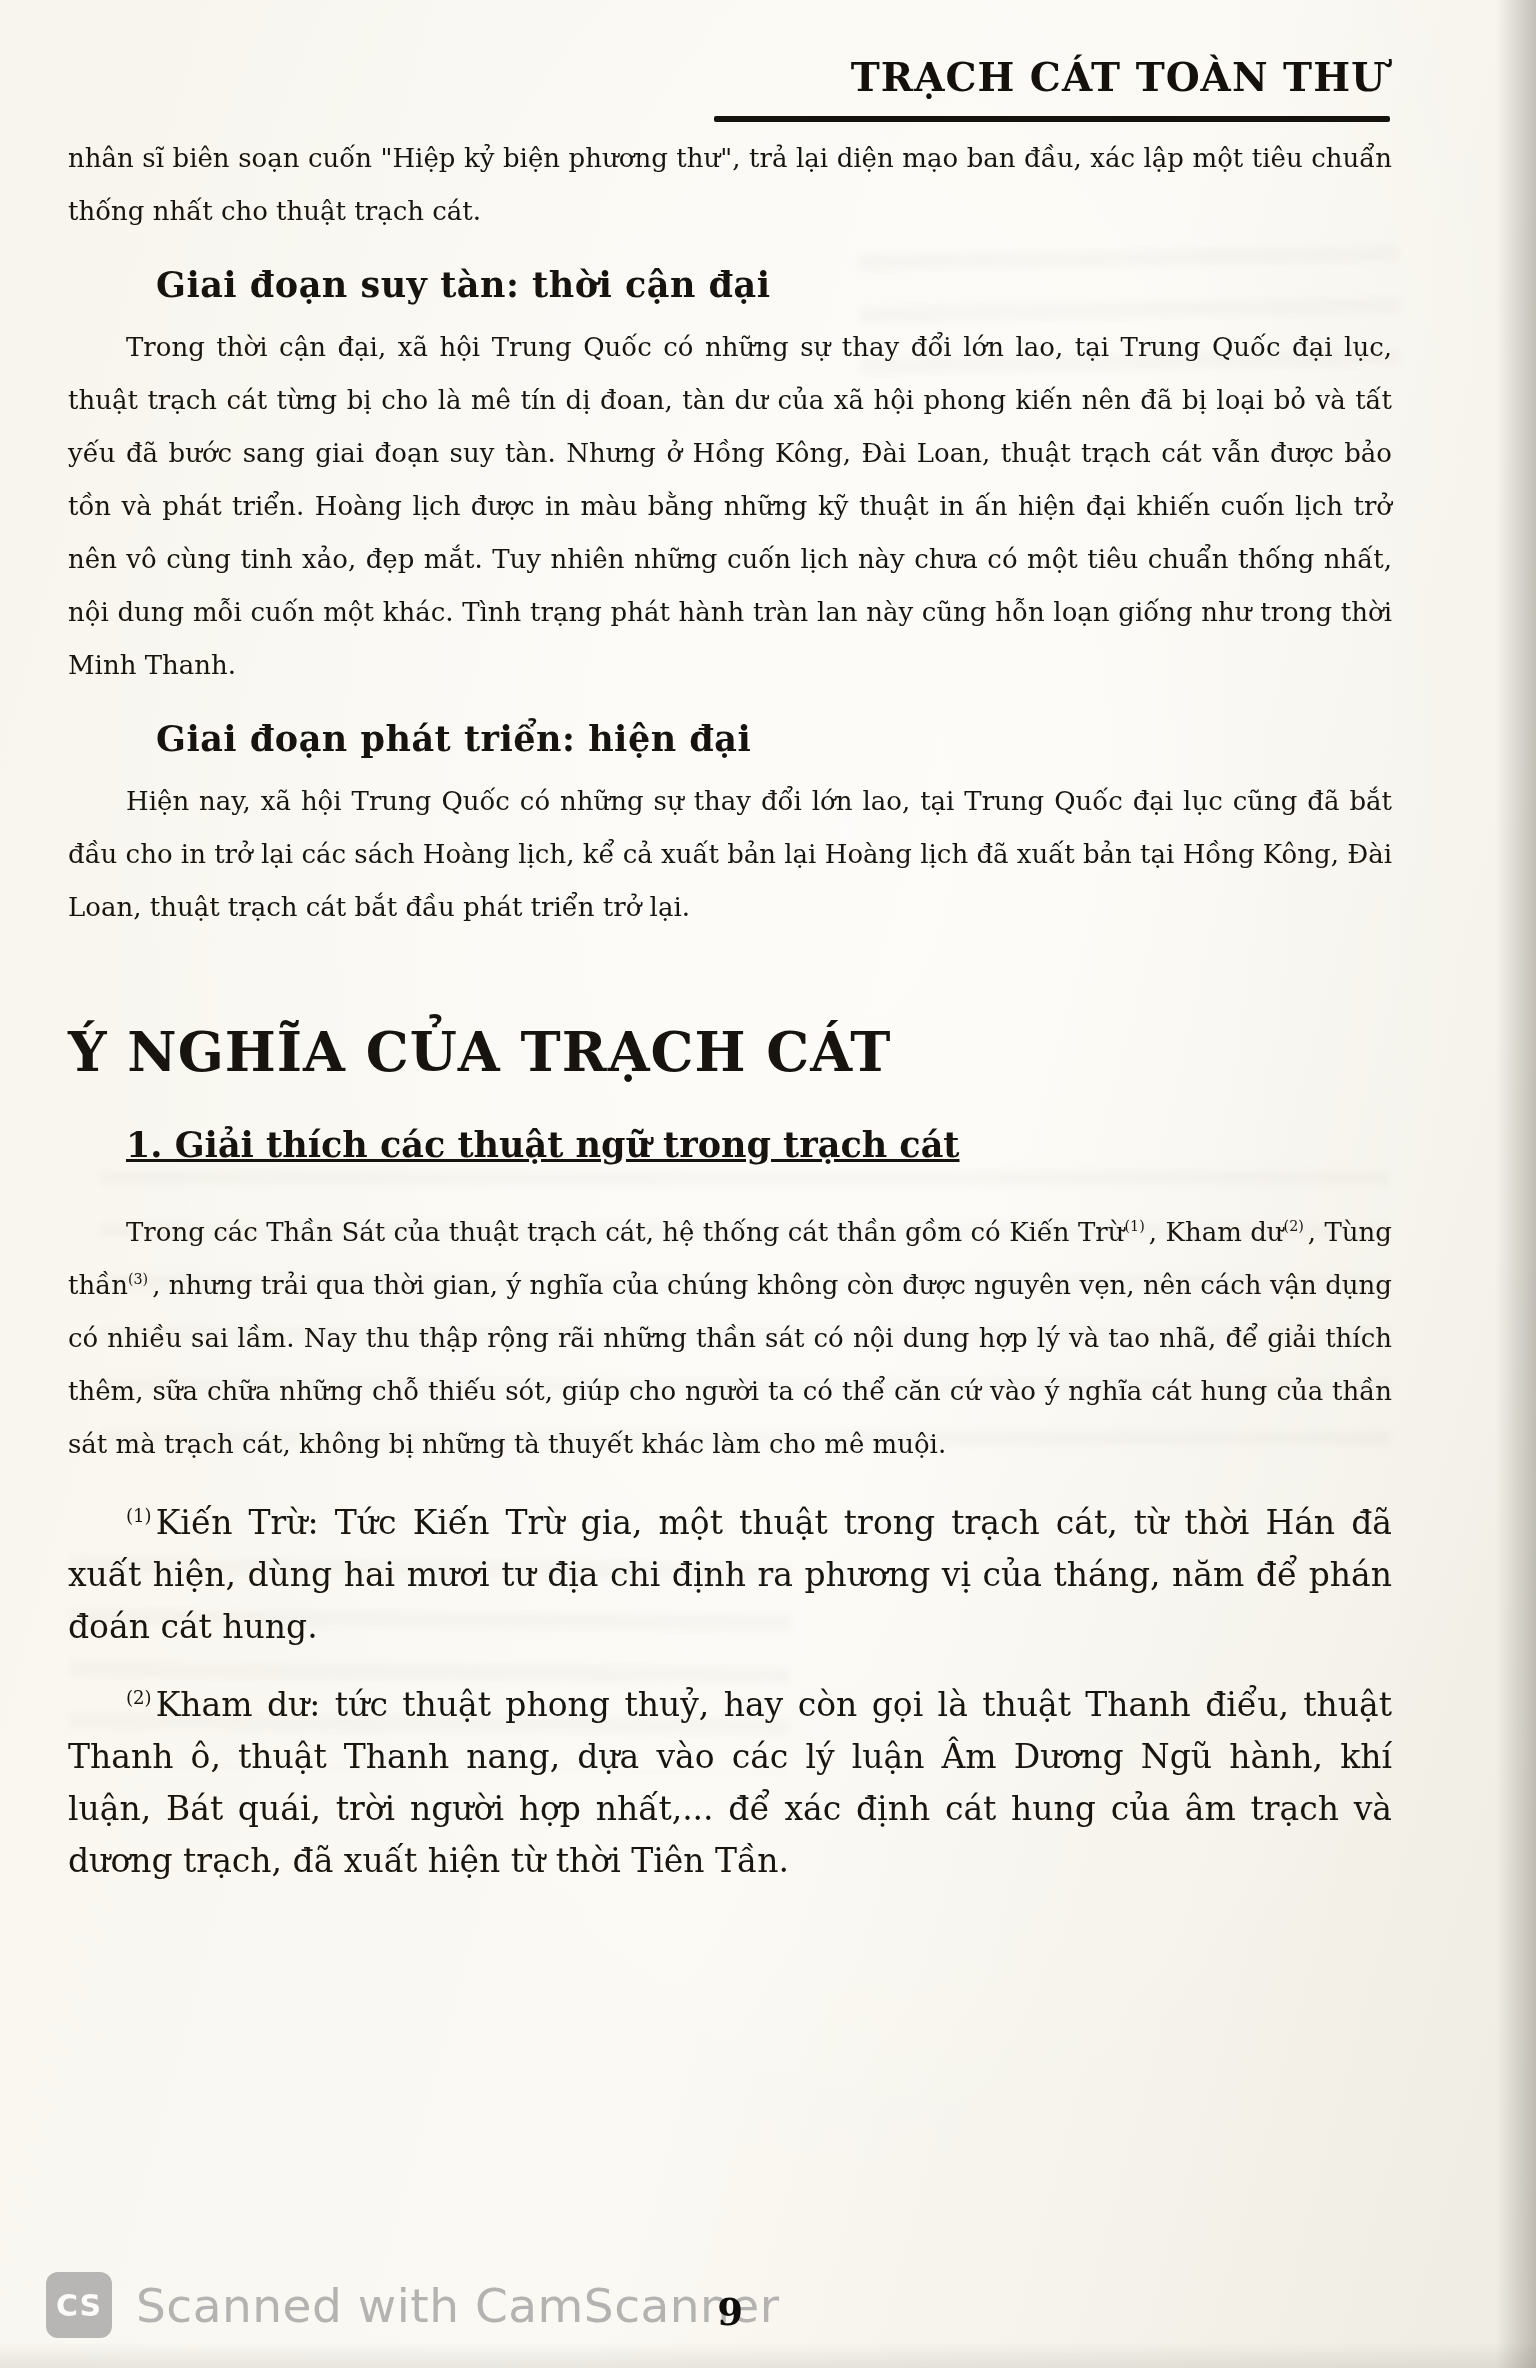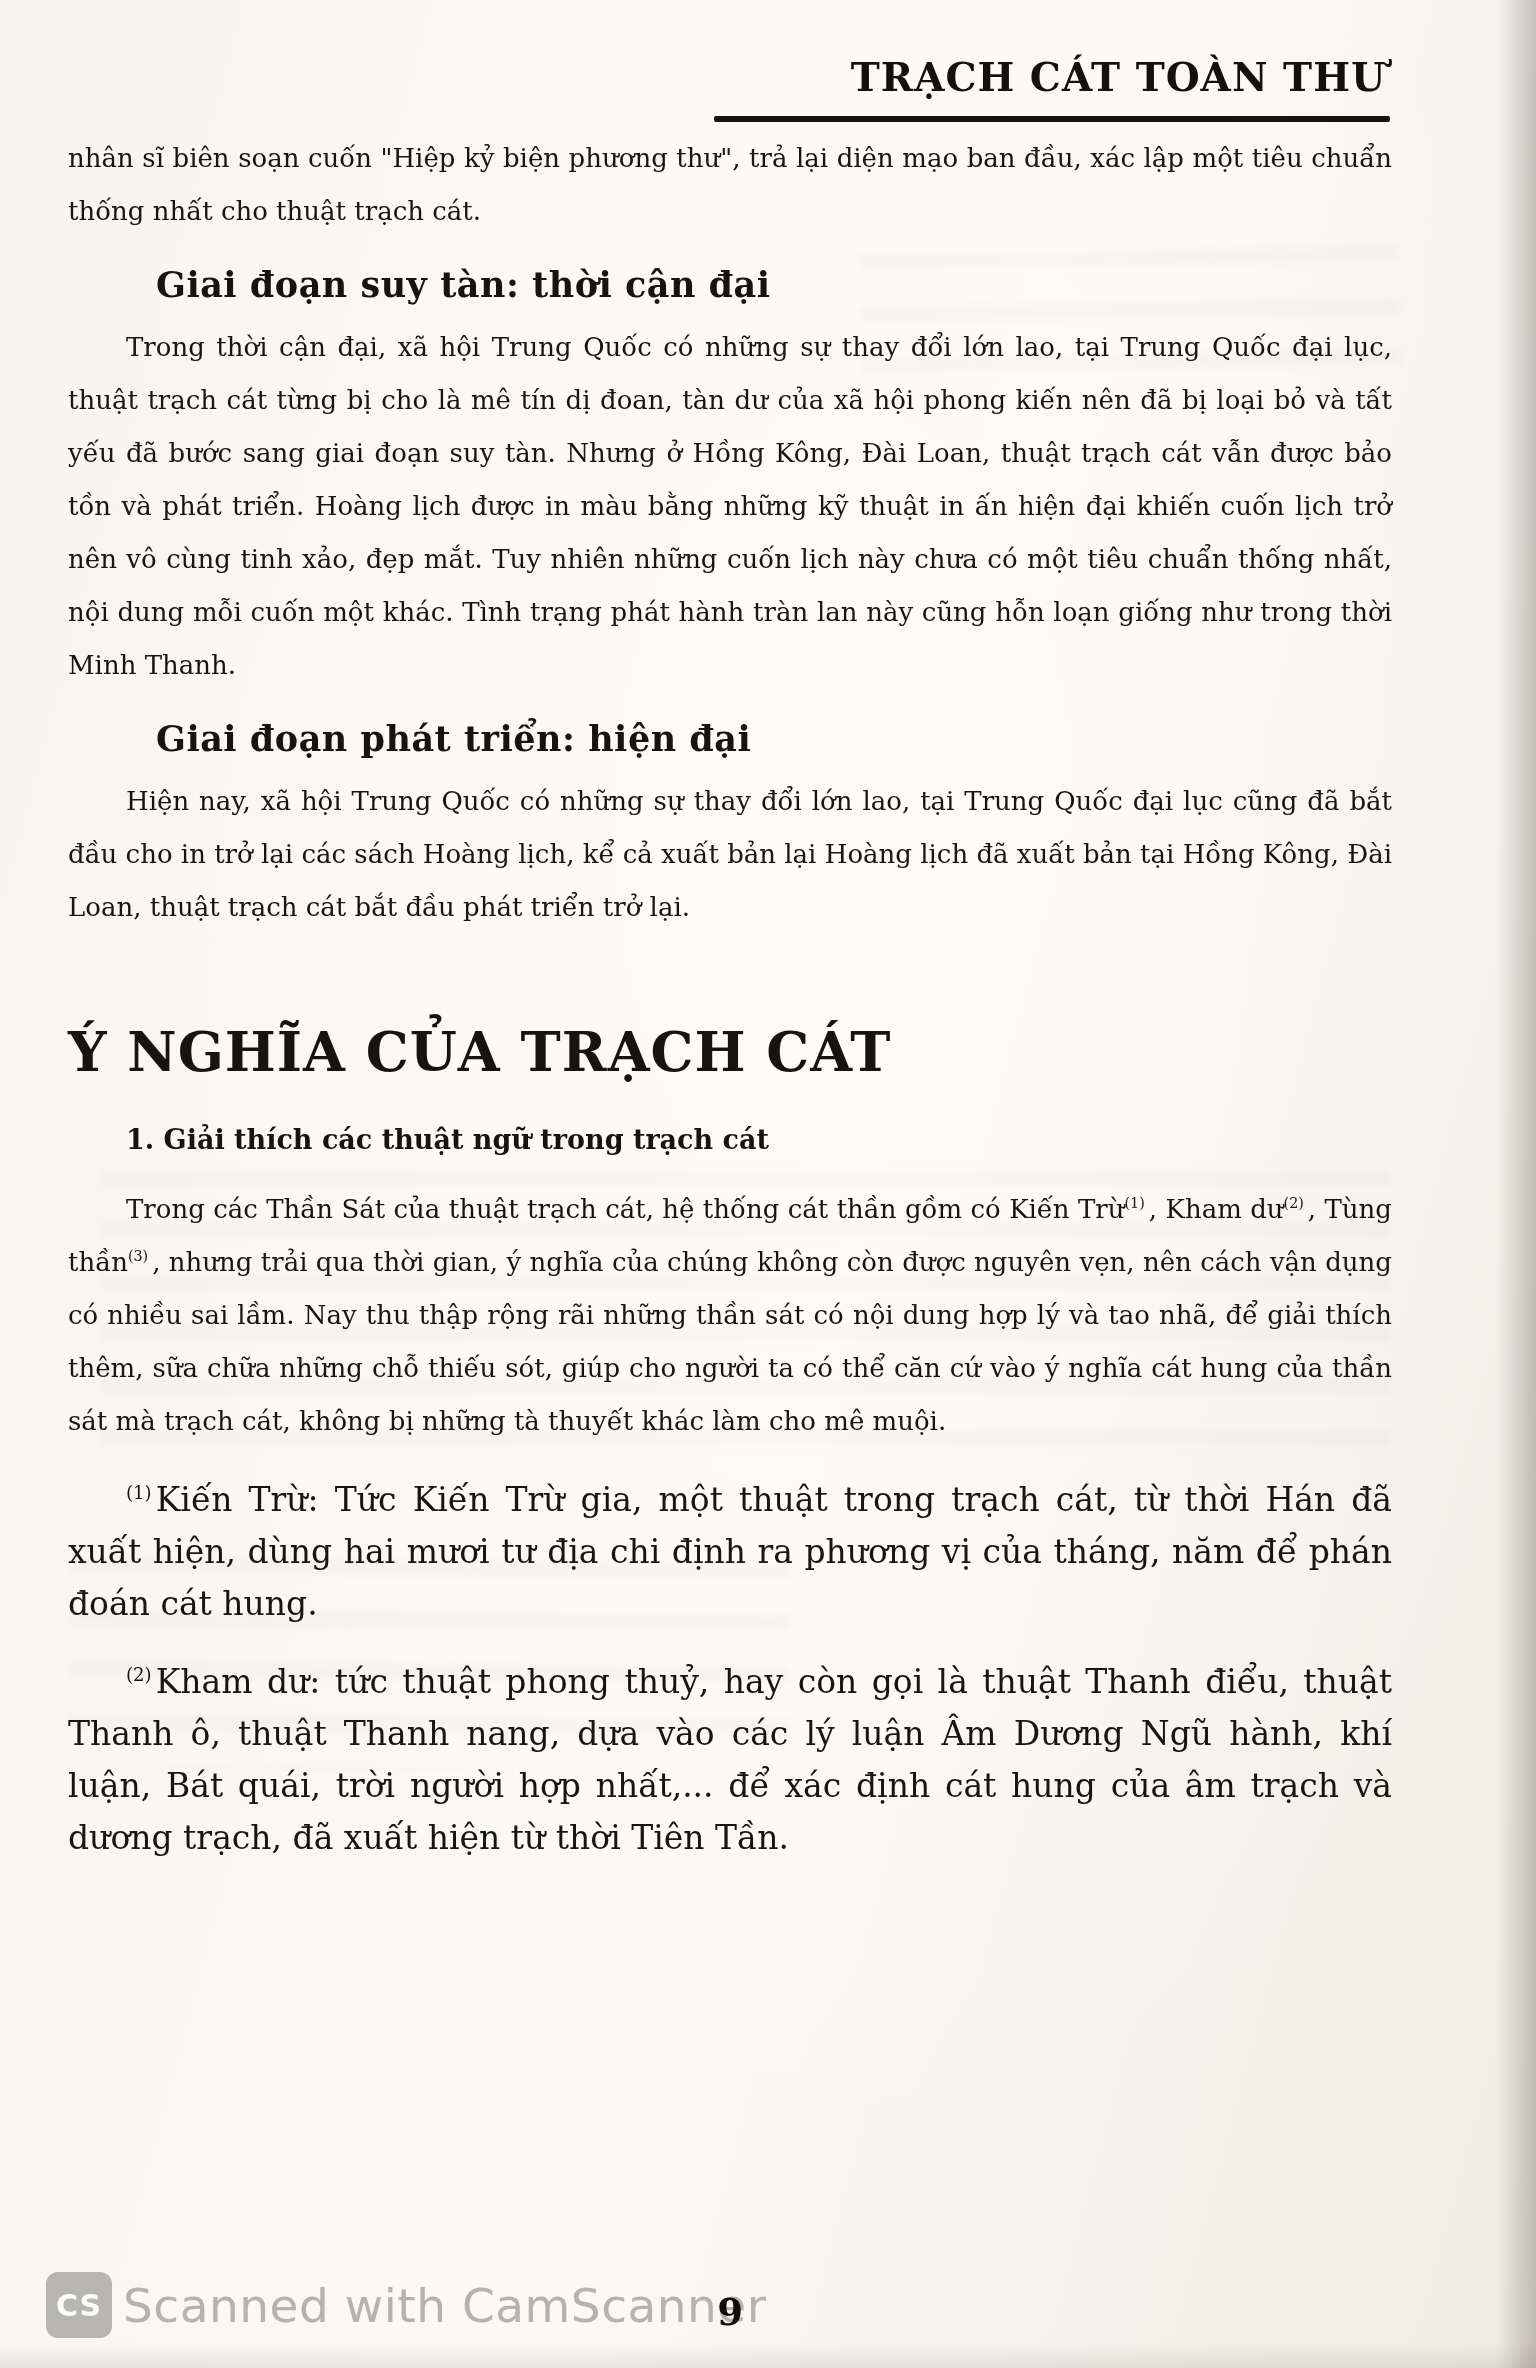--- a/index.html
+++ b/index.html
@@ -59,36 +59,37 @@
   .indent { text-indent: 58px; }
   .section-heading {
     font-size: 35px; font-weight: bold;
     margin: 26px 0 16px 88px; letter-spacing: 0.5px;
   }
   .chapter-title {
     font-size: 54px; font-weight: bold; 
     margin: 86px 0 40px 0; letter-spacing: 1px;
   }
   .sub-heading {
-    font-size: 27px; font-weight: bold;
-    margin: 0 0 28px 58px;
+    font-size: 35px; font-weight: bold;
+    margin: 0 0 41px 58px;
+    text-decoration: underline;
   }
   .footnote {
     font-size: 33px; line-height: 52px; text-align: justify;
     text-indent: 58px; margin-top: 26px; color: #18140e;
   }
   .para sup, .footnote sup {
     font-size: 0.55em; vertical-align: super; line-height: 0; margin-right: 4px;
   }
   .terms-para { margin-top: 12px; }
 
   
   .watermark {
     position: absolute; left: 46px; bottom: 30px;
-    display: flex; align-items: center; gap: 11px;
+    display: flex; align-items: center; gap: 24px;
   }
   .cs-logo {
     width: 66px; height: 66px; background: #b7b6b4; border-radius: 12px;
     display: flex; align-items: center; justify-content: center;
     font-family: "DejaVu Sans", "Liberation Sans", sans-serif;
     font-weight: bold; font-size: 30px; color: #fcfcfb; letter-spacing: 1px;
   }
   .cs-text {
     font-family: "DejaVu Sans", "Liberation Sans", sans-serif;
     font-size: 47px; color: #b4b3b1; letter-spacing: 0.5px;

